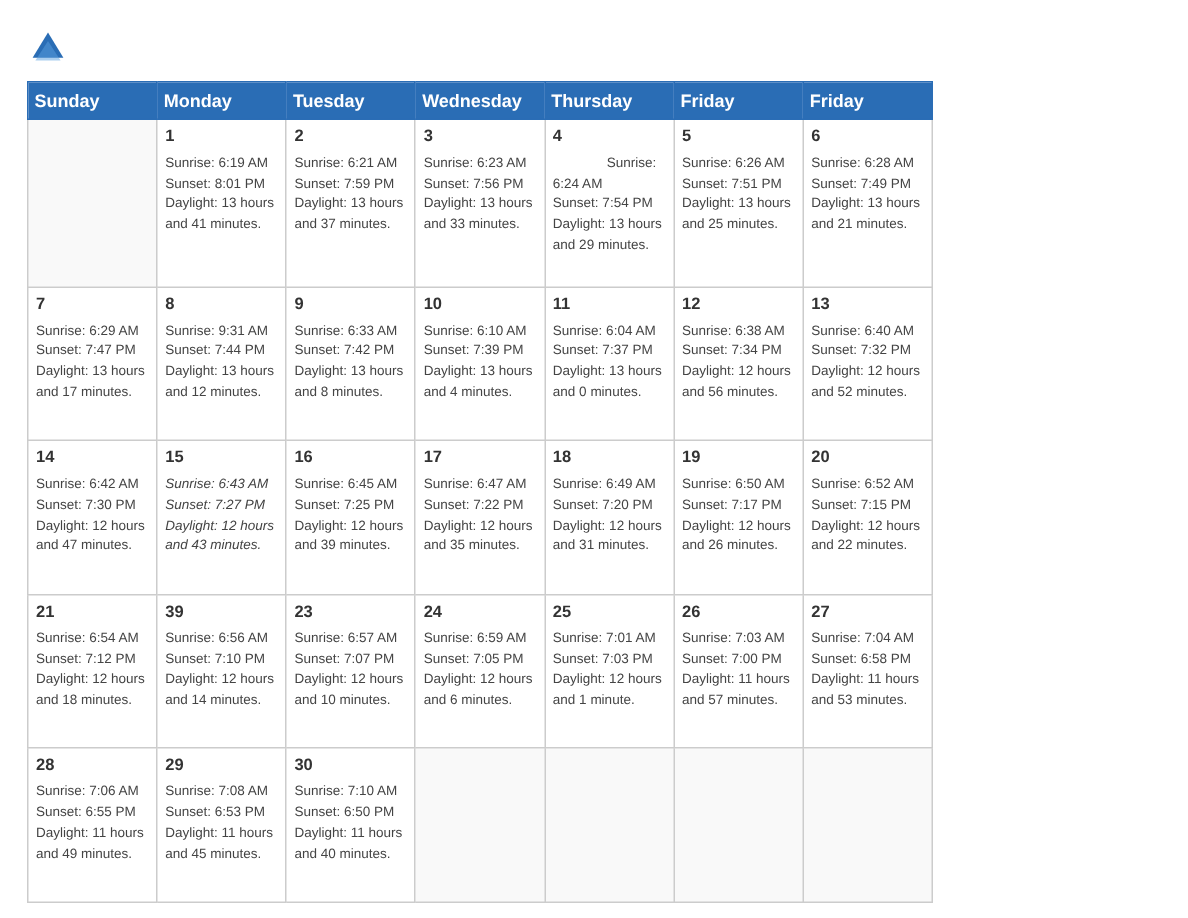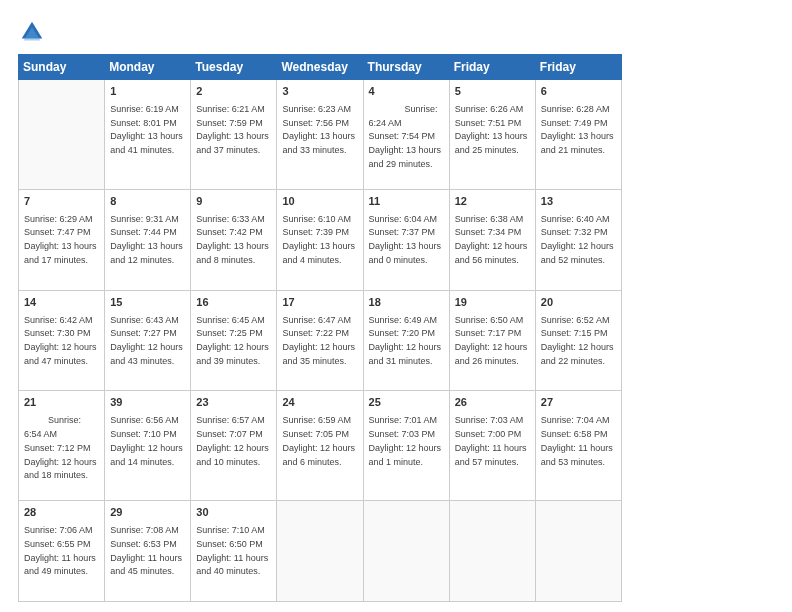--- a/index.html
+++ b/index.html
@@ -189,21 +189,21 @@
           <td><span class="day-number">13</span><span class="day-info" style="white-space: pre-line;">Sunrise: 6:40 AM
 Sunset: 7:32 PM
 Daylight: 12 hours
 and 52 minutes.</span></td>
         </tr>
         <tr>
           <td><span class="day-number">14</span><span class="day-info" style="white-space: pre-line;">Sunrise: 6:42 AM
 Sunset: 7:30 PM
 Daylight: 12 hours
 and 47 minutes.</span></td>
-          <td><span class="day-number">15</span><span class="day-info" style="white-space: pre-line;">Sunrise: 6:43 AM
+          <td><span class="day-number">15</span><span class="day-info" style="white-space: pre-line; font-style: italic;">Sunrise: 6:43 AM
 Sunset: 7:27 PM
 Daylight: 12 hours
 and 43 minutes.</span></td>
           <td><span class="day-number">16</span><span class="day-info" style="white-space: pre-line;">Sunrise: 6:45 AM
 Sunset: 7:25 PM
 Daylight: 12 hours
 and 39 minutes.</span></td>
           <td><span class="day-number">17</span><span class="day-info" style="white-space: pre-line;">Sunrise: 6:47 AM
 Sunset: 7:22 PM
 Daylight: 12 hours
@@ -215,21 +215,21 @@
           <td><span class="day-number">19</span><span class="day-info" style="white-space: pre-line;">Sunrise: 6:50 AM
 Sunset: 7:17 PM
 Daylight: 12 hours
 and 26 minutes.</span></td>
           <td><span class="day-number">20</span><span class="day-info" style="white-space: pre-line;">Sunrise: 6:52 AM
 Sunset: 7:15 PM
 Daylight: 12 hours
 and 22 minutes.</span></td>
         </tr>
         <tr>
-          <td><span class="day-number">21</span><span class="day-info" style="white-space: pre-line; margin-left: 24px;">Sunrise: 6:54 AM
+          <td><span class="day-number">21</span><span class="day-info" style="white-space: pre-line;">Sunrise: 6:54 AM
 Sunset: 7:12 PM
 Daylight: 12 hours
 and 18 minutes.</span></td>
           <td><span class="day-number">39</span><span class="day-info" style="white-space: pre-line;">Sunrise: 6:56 AM
 Sunset: 7:10 PM
 Daylight: 12 hours
 and 14 minutes.</span></td>
           <td><span class="day-number">23</span><span class="day-info" style="white-space: pre-line;">Sunrise: 6:57 AM
 Sunset: 7:07 PM
 Daylight: 12 hours

